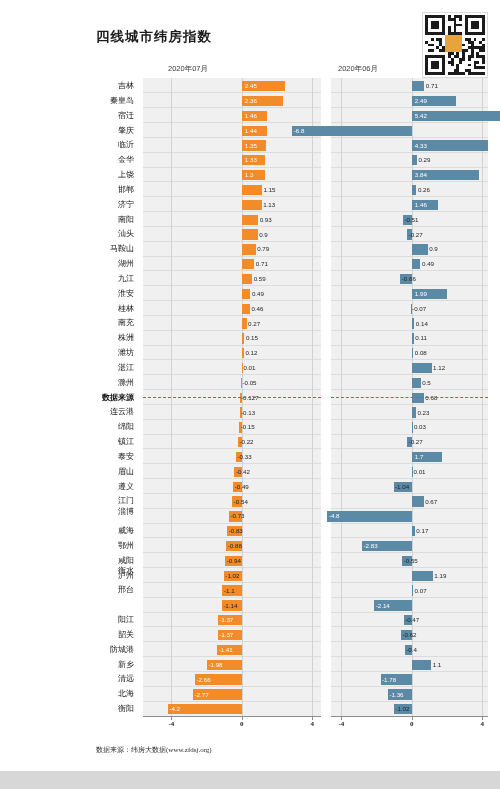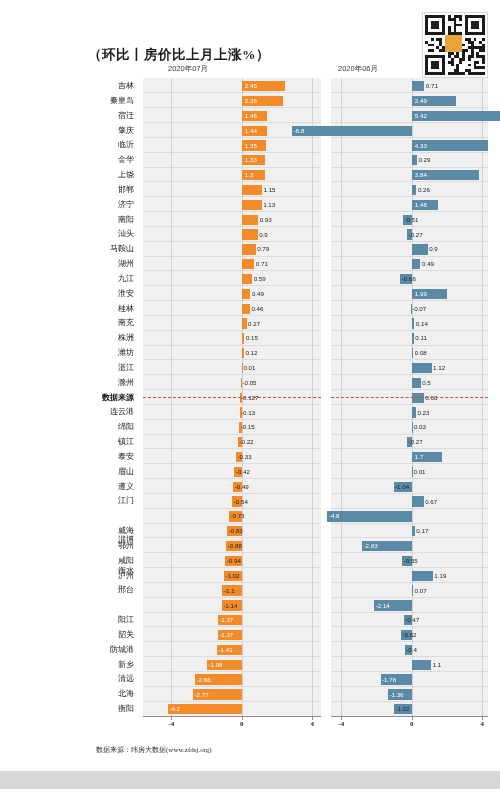--- a/index.html
+++ b/index.html
@@ -336,21 +336,21 @@
         <div class="qr-cell" style="left: 45.7143px; top: 57.1429px; width: 2.85714px; height: 2.85714px;"></div>
         <div class="qr-cell" style="left: 48.5714px; top: 57.1429px; width: 2.85714px; height: 2.85714px;"></div>
         <div class="qr-cell" style="left: 51.4286px; top: 57.1429px; width: 2.85714px; height: 2.85714px;"></div>
         <div class="qr-cell" style="left: 54.2857px; top: 57.1429px; width: 2.85714px; height: 2.85714px;"></div>
         <div class="qr-cell" style="left: 57.1429px; top: 57.1429px; width: 2.85714px; height: 2.85714px;"></div>
         <div class="qr-dot" style="left: 20px; top: 20px; width: 17.1429px; height: 17.1429px;"></div>
       </div>
   </div>
   <div class="qr-caption">微信公众号：纬房大数据</div>
 
-  <div class="title-sub">（环比丨房价比上月上涨%）</div>
+  <div class="title-main">四线城市纬房指数</div>
 
   <div class="col-head" id="head-left">2020年07月</div>
   <div class="col-head" id="head-right">2020年06月</div>
 
   <div class="plot" id="plot-left">
       <div class="gridline" style="top: 14.3372px;"></div>
       <div class="gridline" style="top: 29.1744px;"></div>
       <div class="gridline" style="top: 44.0116px;"></div>
       <div class="gridline" style="top: 58.8488px;"></div>
       <div class="gridline" style="top: 73.686px;"></div>
@@ -660,21 +660,21 @@
       <div class="vlabel" style="top: 495.642px; left: 233.786px;">-0.54</div>
       <div class="bar pos-r" style="left: 411.855px; width: 11.792px; top: 496.442px; position: absolute;"></div>
       <div class="vlabel" style="top: 495.642px; left: 425.147px;">0.67</div>
       <div class="row" style="top: 493.442px;">
         <div class="city">江门</div>
       </div>
       <div class="bar neg-l" style="left: 228.942px; width: 12.848px; top: 511.279px; position: absolute;"></div>
       <div class="vlabel" style="top: 510.479px; left: 230.442px;">-0.73</div>
       <div class="bar neg-r" style="left: 327.375px; width: 84.48px; top: 511.279px; position: absolute;"></div>
       <div class="vlabel inside" style="top: 510.479px; left: 328.875px;">-4.8</div>
-      <div class="row" style="top: 532px;">
+      <div class="row" style="top: 504px;">
         <div class="city">淄博</div>
       </div>
       <div class="bar neg-l" style="left: 227.182px; width: 14.608px; top: 526.116px; position: absolute;"></div>
       <div class="vlabel" style="top: 525.316px; left: 228.682px;">-0.83</div>
       <div class="bar pos-r" style="left: 411.855px; width: 2.992px; top: 526.116px; position: absolute;"></div>
       <div class="vlabel" style="top: 525.316px; left: 416.347px;">0.17</div>
       <div class="row" style="top: 523.116px;">
         <div class="city">威海</div>
       </div>
       <div class="bar neg-l" style="left: 226.302px; width: 15.488px; top: 540.953px; position: absolute;"></div>

